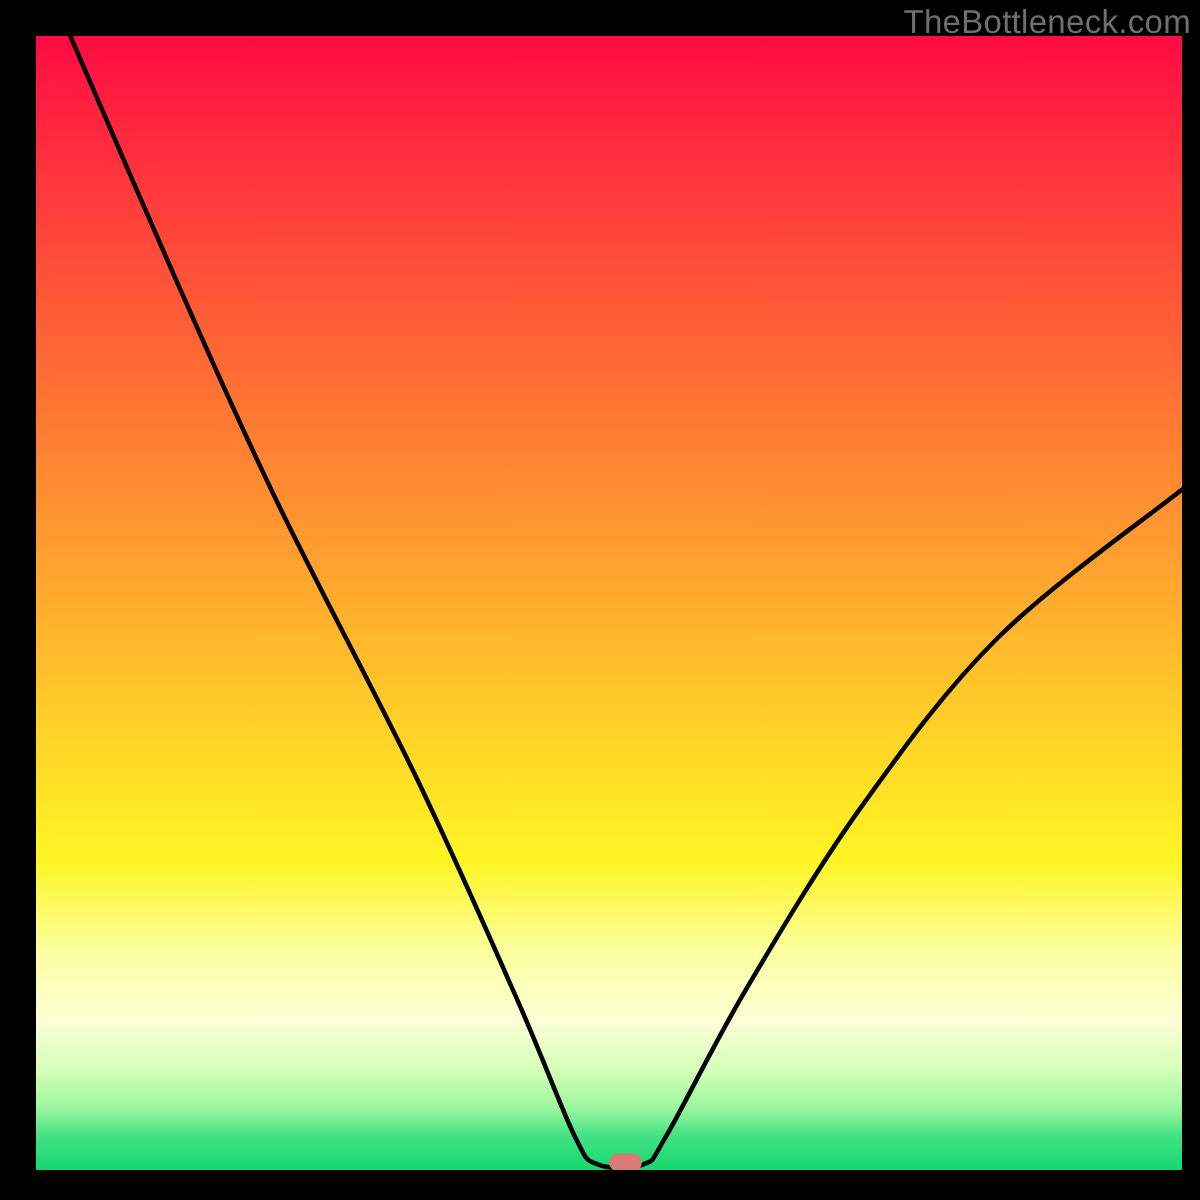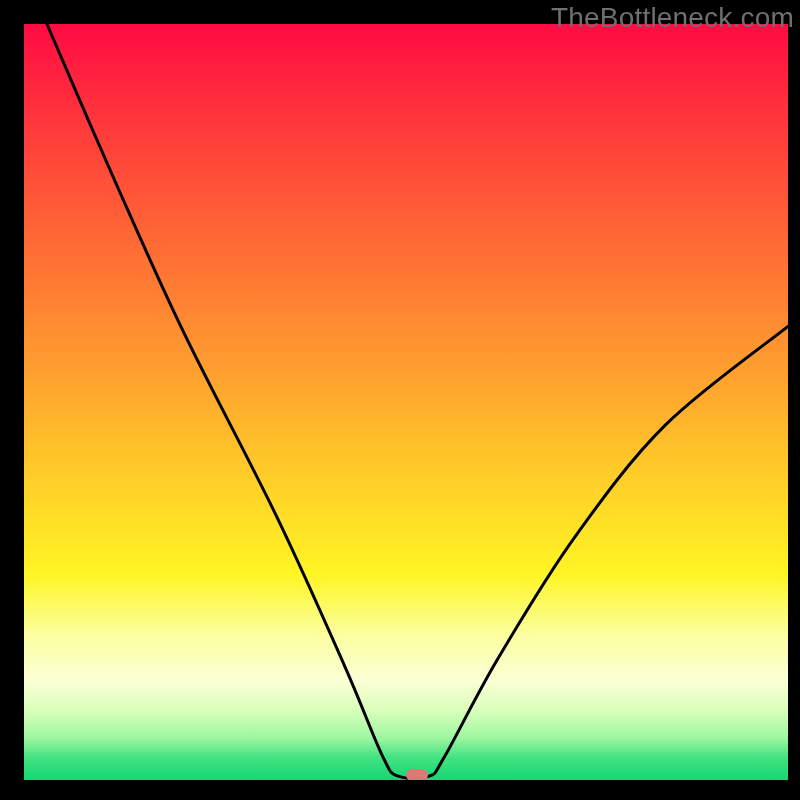--- a/index.html
+++ b/index.html
@@ -38,21 +38,21 @@
   .marker {
     position: absolute;
     border-radius: 6px;
     transform: translate(-50%, -50%);
   }
   .watermark {
     position: absolute;
     top: 2px;
     right: 6px;
     color: #6f6f6f;
-    font-size: 28px;
+    font-size: 22px;
     font-weight: 500;
     letter-spacing: 0.2px;
     user-select: none;
     margin-left: 48px;
   }
 </style>
 </head>
 <body>
 
 <div class="stage">

